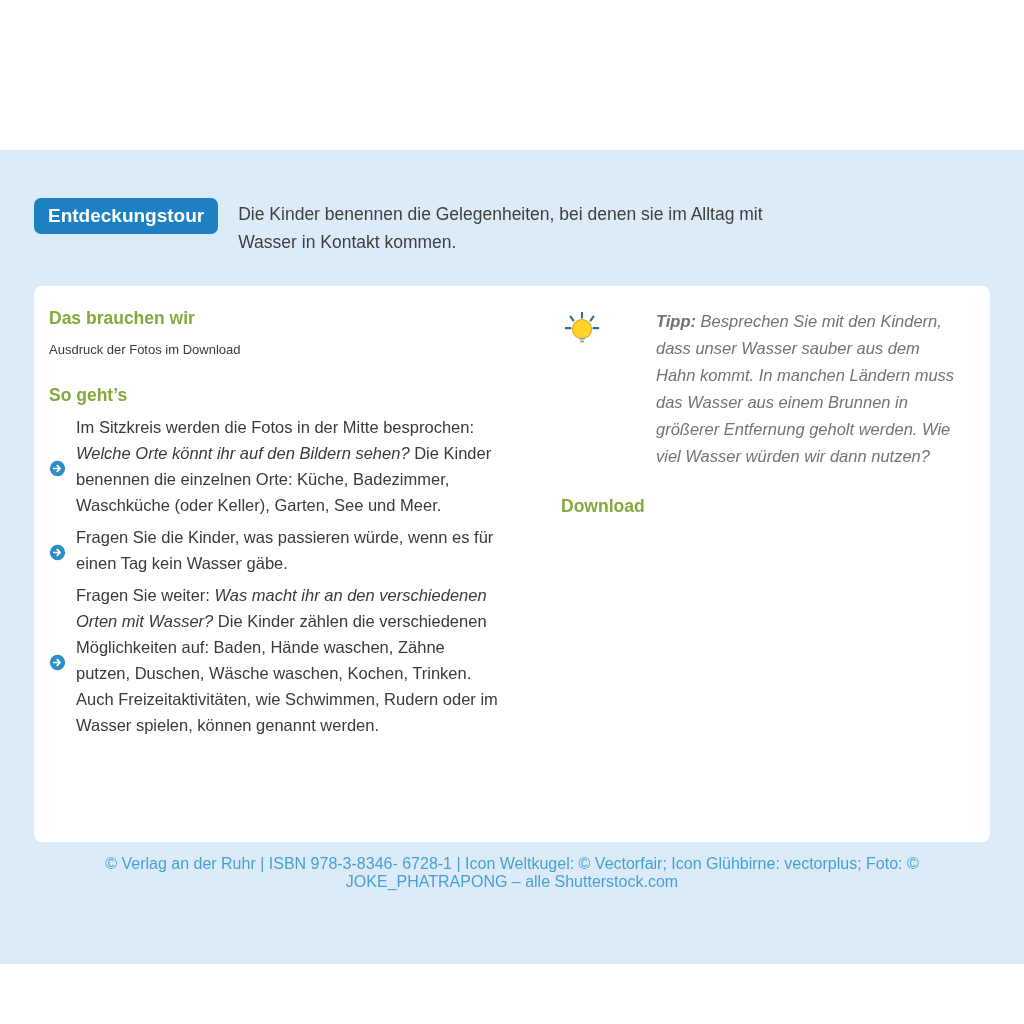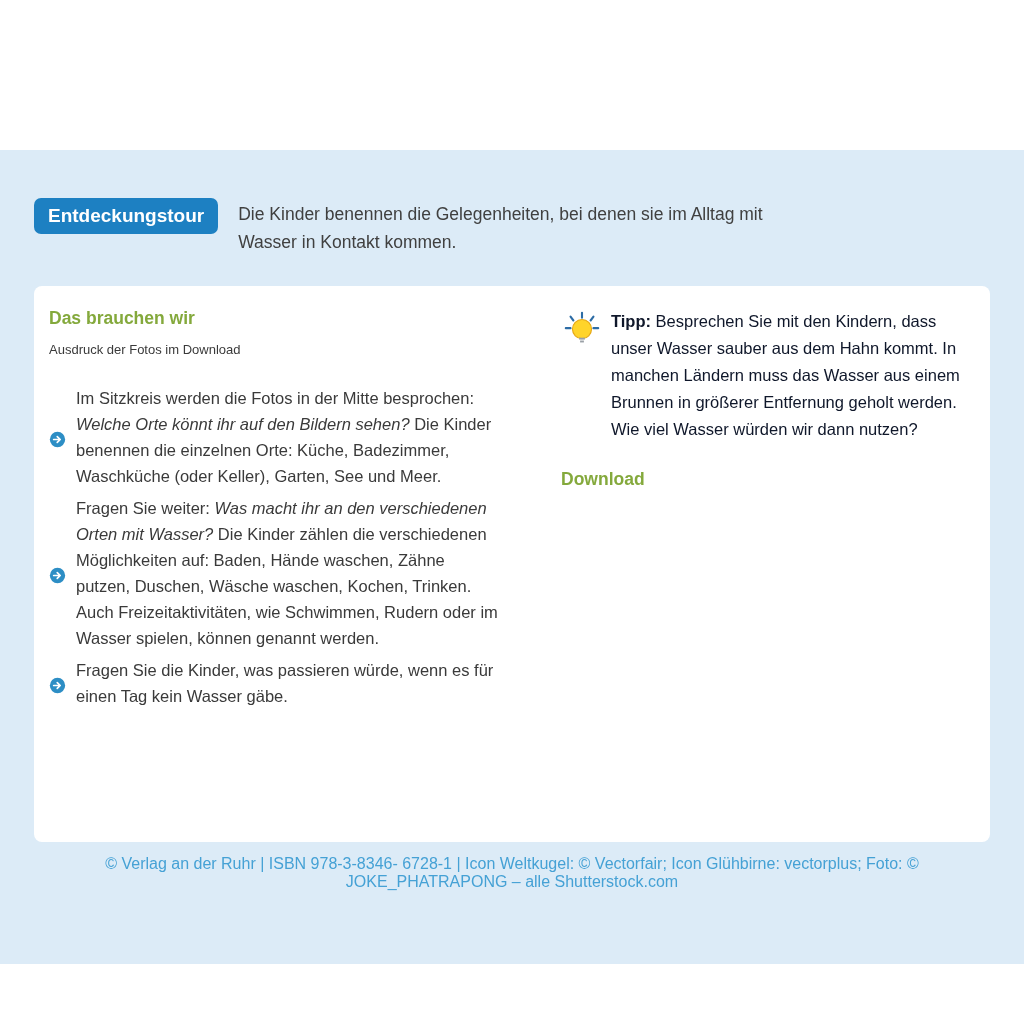--- a/index.html
+++ b/index.html
@@ -87,21 +87,23 @@
   }
   .tip .bulb {
     flex: 0 0 42px;
     margin-right: 8px;
     margin-top: 2px;
     line-height: 0;
   }
   .tip-text {
     font-size: 16.5px;
     line-height: 27px;
-    color: #0f172a;
+    font-style: italic;
+    color: #737373;
+    margin-left: 45px;
   }
   .tip-text .tip-label { font-weight: bold; }
   .result-text {
     font-size: 16.5px;
     line-height: 27px;
   }
   .footer {
     text-align: center;
     font-size: 16px;
     color: #45a1d5;
@@ -118,49 +120,50 @@
       <div class="badge">Entdeckungstour</div>
       <div class="intro">Die Kinder benennen die Gelegenheiten, bei denen sie im Alltag mit Wasser in Kontakt kommen.</div>
     </div>
 
     <div class="card">
 
       <div class="col-left">
         <h3 class="green">Das brauchen wir</h3>
         <p class="needs-text">Ausdruck der Fotos im Download</p>
 
+        <h3 class="green">So geht’s</h3>
 
         <div class="bullet">
           <span class="arrow-icon">
             <svg viewBox="0 0 20 20" width="17" height="17" aria-hidden="true">
               <circle cx="10" cy="10" r="9" fill="#2d8ec5"></circle>
               <path d="M5.5 10h7M9.7 6.6L13.2 10l-3.5 3.4" stroke="#ffffff" stroke-width="2" fill="none" stroke-linecap="round" stroke-linejoin="round"></path>
             </svg>
           </span>
           <p><span>Im Sitzkreis werden die Fotos in der Mitte besprochen: </span><em>Welche Orte könnt ihr auf den Bildern sehen?</em><span> Die Kinder benennen die einzelnen Orte: Küche, Badezimmer, Waschküche (oder Keller), Garten, See und Meer.</span></p>
         </div>
 
         <div class="bullet">
           <span class="arrow-icon">
             <svg viewBox="0 0 20 20" width="17" height="17" aria-hidden="true">
               <circle cx="10" cy="10" r="9" fill="#2d8ec5"></circle>
               <path d="M5.5 10h7M9.7 6.6L13.2 10l-3.5 3.4" stroke="#ffffff" stroke-width="2" fill="none" stroke-linecap="round" stroke-linejoin="round"></path>
             </svg>
           </span>
-          <p><span>Fragen Sie weiter: </span><em>Was macht ihr an den verschiedenen Orten mit Wasser?</em><span> Die Kinder zählen die verschiedenen Möglichkeiten auf: Baden, Hände waschen, Zähne putzen, Duschen, Wäsche waschen, Kochen, Trinken. Auch Freizeitaktivitäten, wie Schwimmen, Rudern oder im Wasser spielen, können genannt werden.</span></p>
+          <p><span>Fragen Sie die Kinder, was passieren würde, wenn es für einen Tag kein Wasser gäbe.</span><em></em><span></span></p>
         </div>
 
         <div class="bullet">
           <span class="arrow-icon">
             <svg viewBox="0 0 20 20" width="17" height="17" aria-hidden="true">
               <circle cx="10" cy="10" r="9" fill="#2d8ec5"></circle>
               <path d="M5.5 10h7M9.7 6.6L13.2 10l-3.5 3.4" stroke="#ffffff" stroke-width="2" fill="none" stroke-linecap="round" stroke-linejoin="round"></path>
             </svg>
           </span>
-          <p><span>Fragen Sie die Kinder, was passieren würde, wenn es für einen Tag kein Wasser gäbe.</span><em></em><span></span></p>
+          <p><span>Fragen Sie weiter: </span><em>Was macht ihr an den verschiedenen Orten mit Wasser?</em><span> Die Kinder zählen die verschiedenen Möglichkeiten auf: Baden, Hände waschen, Zähne putzen, Duschen, Wäsche waschen, Kochen, Trinken. Auch Freizeitaktivitäten, wie Schwimmen, Rudern oder im Wasser spielen, können genannt werden.</span></p>
         </div>
       </div>
 
       <div class="col-right">
         <div class="tip">
           <span class="bulb">
             <svg viewBox="0 0 44 44" width="42" height="42" aria-hidden="true">
               <g stroke="#2d6ca5" stroke-width="2.2" stroke-linecap="round">
                 <line x1="22" y1="3" x2="22" y2="8"></line>
                 <line x1="10" y1="7" x2="13" y2="11"></line>

